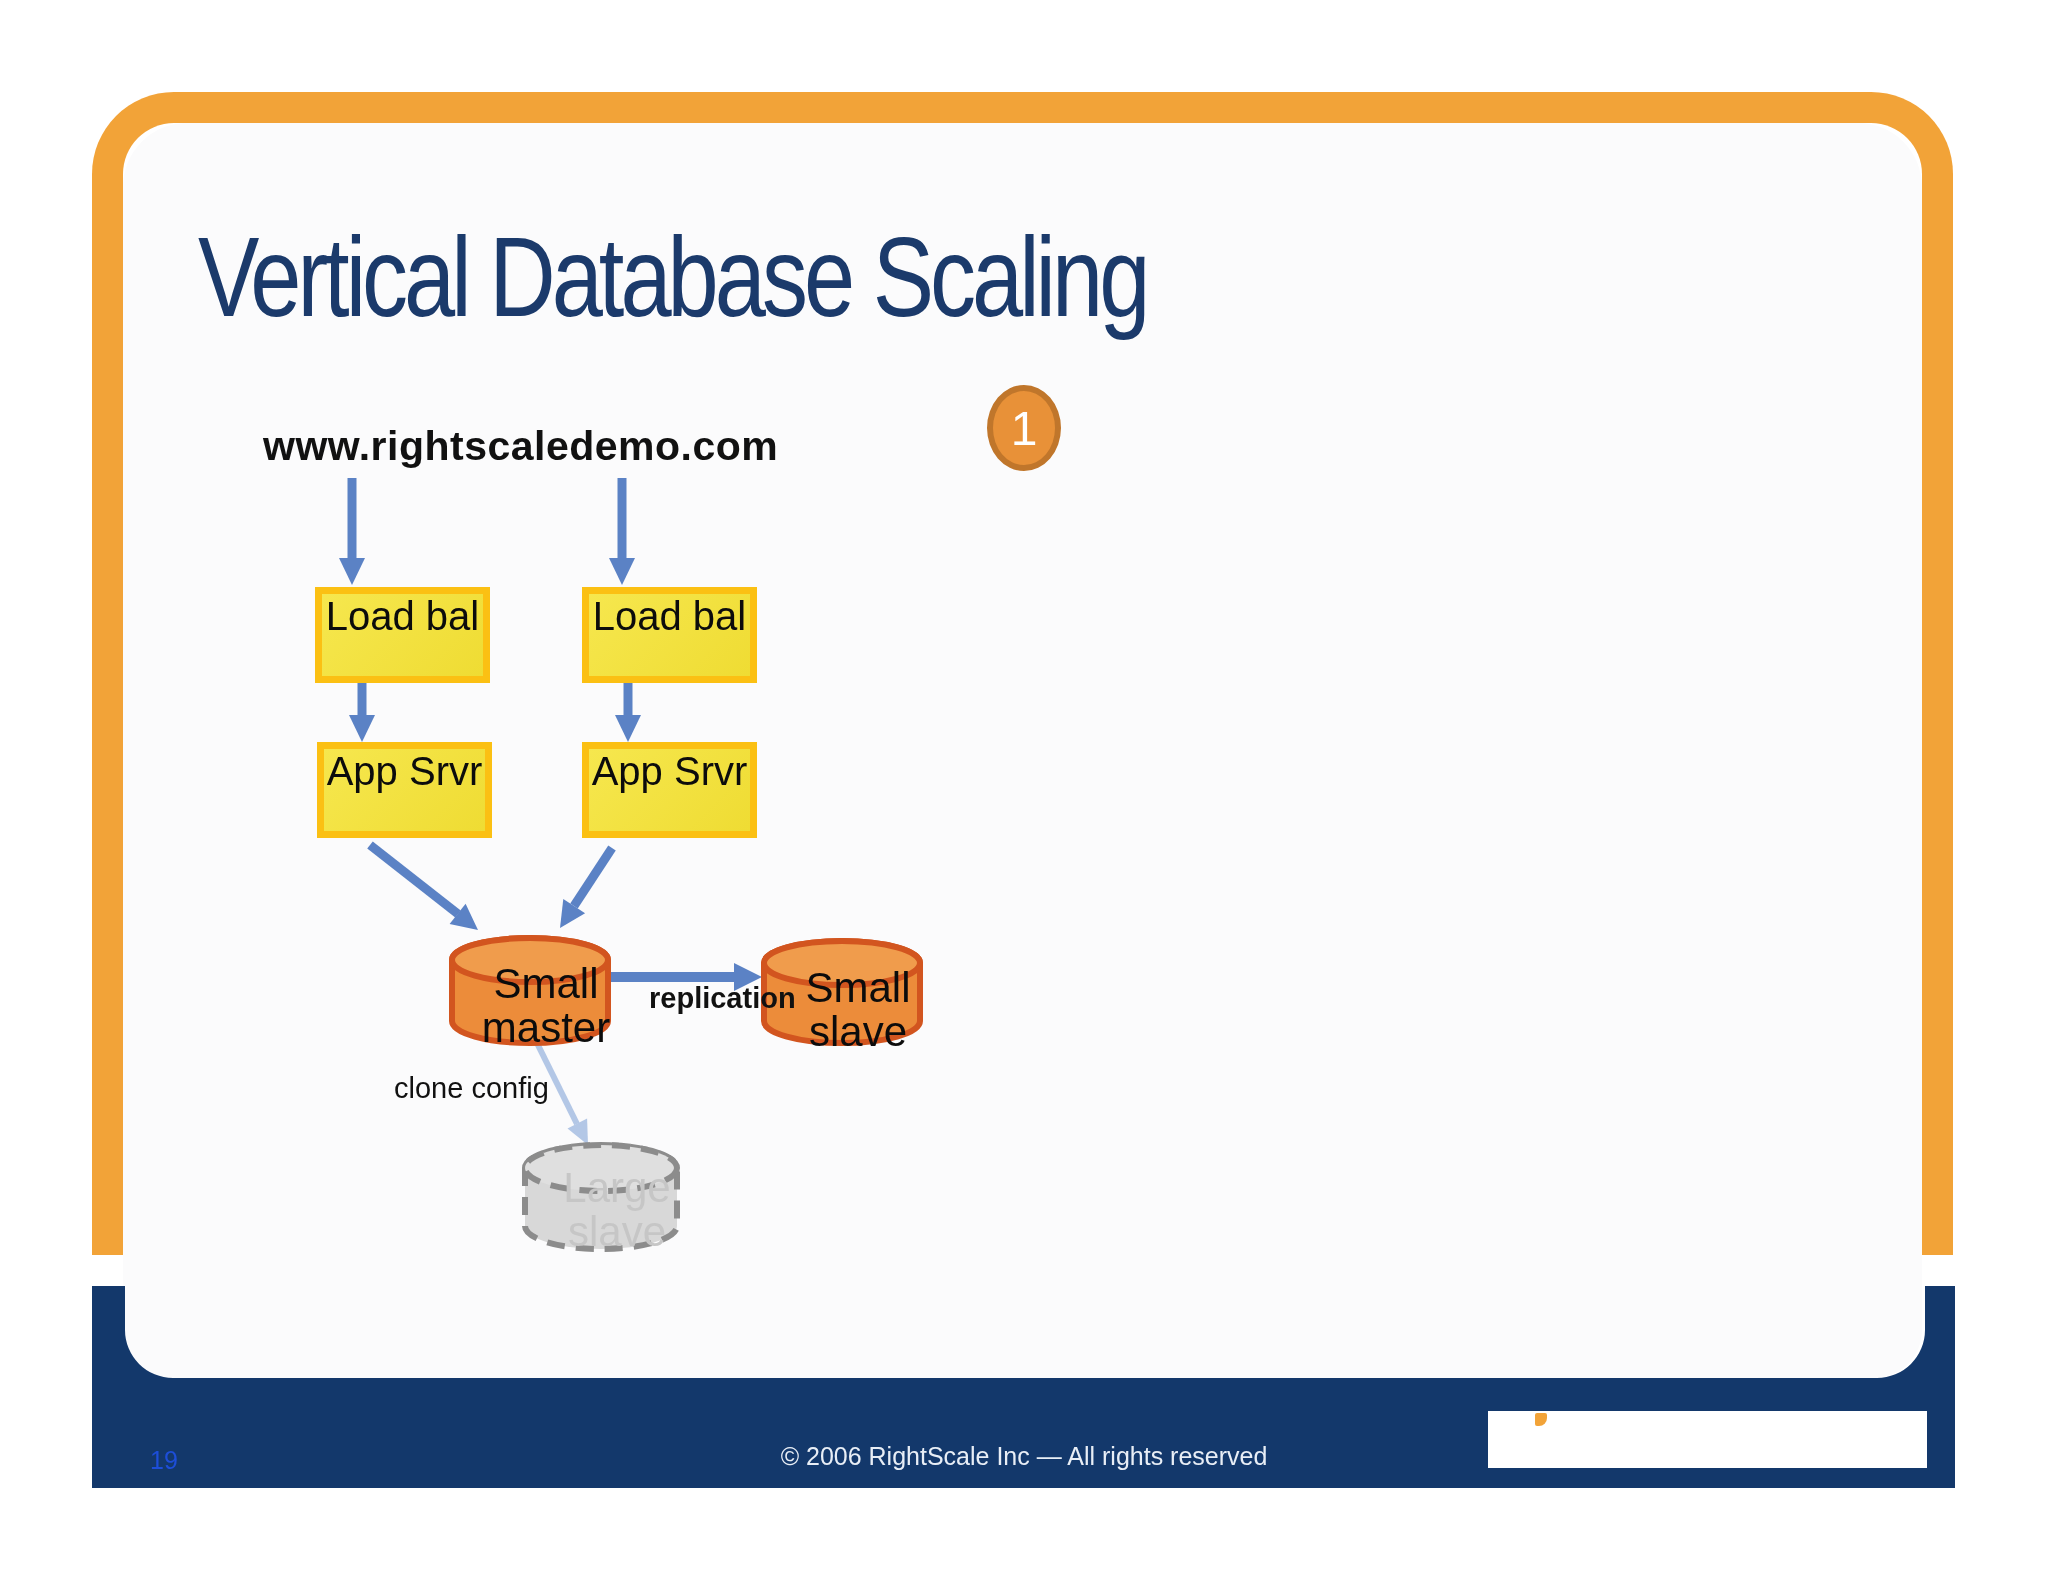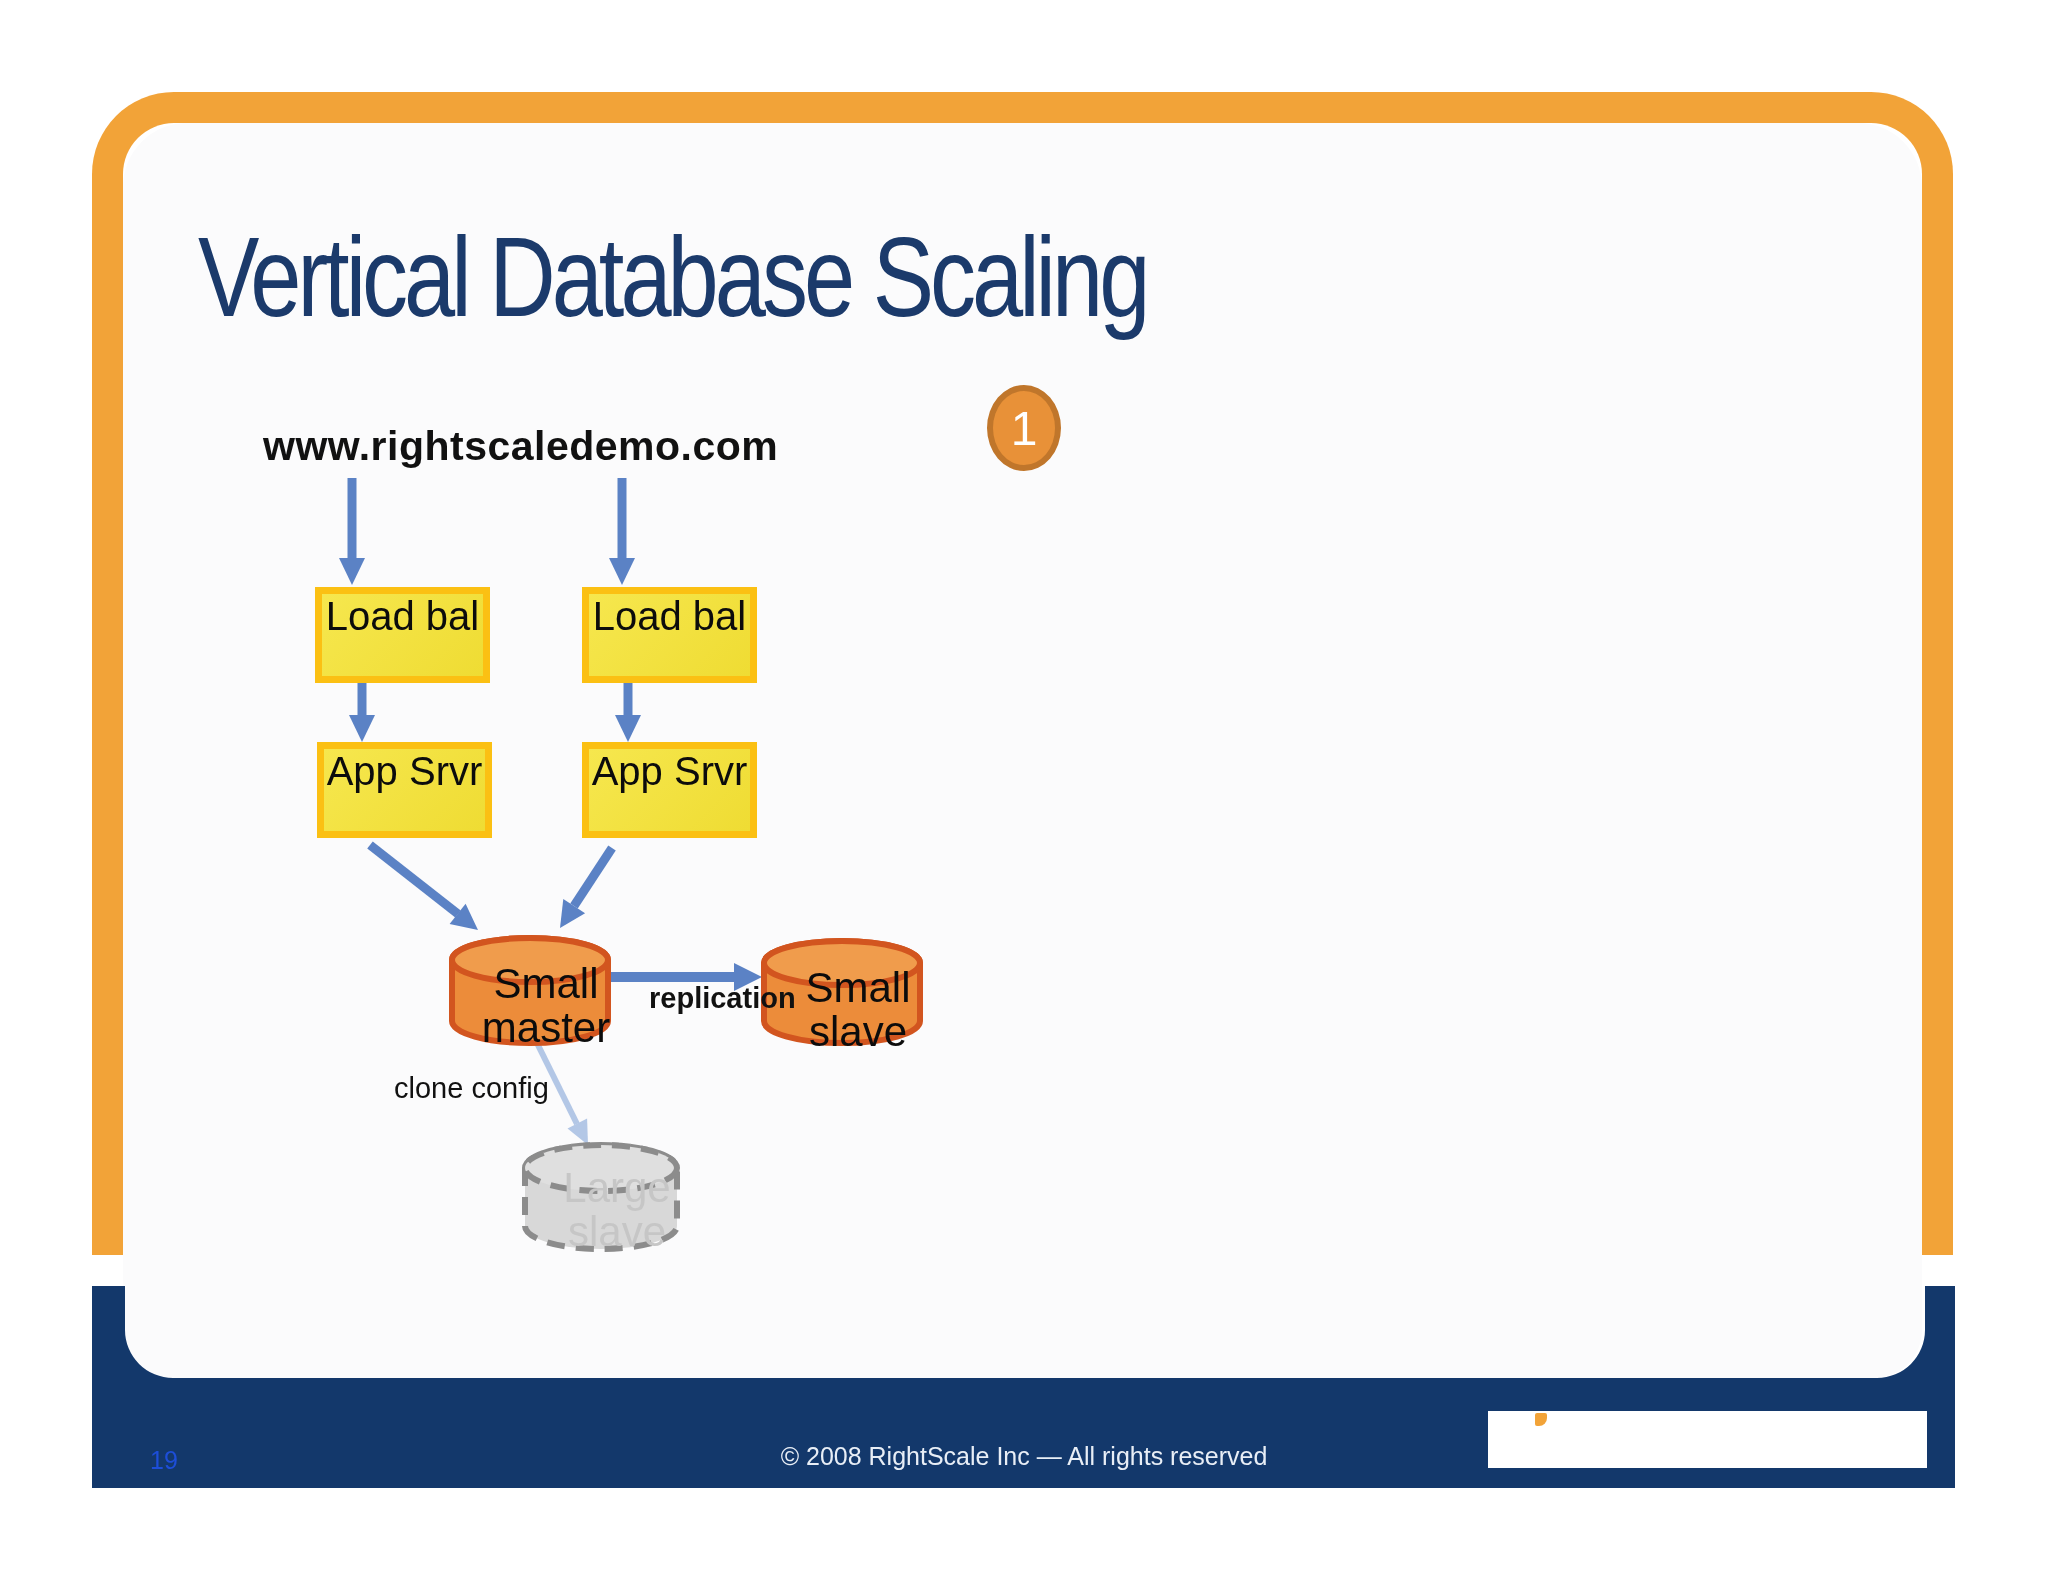--- a/index.html
+++ b/index.html
@@ -166,19 +166,19 @@
   </div>
 
   <div class="txt replication-label">replication</div>
   <div class="txt cloneconfig-label">clone config</div>
 
   <div class="callout-badge">
     <span>1</span>
   </div>
 
   <div class="txt page-number">19</div>
-  <div class="txt copyright">© 2008 RightScale Inc — All rights reserved</div>
+  <div class="txt copyright">© 2006 RightScale Inc — All rights reserved</div>
 
   <div class="logo-box">
     <div class="logo-mark"></div>
   </div>
 
 </div>
 
 </body></html>

